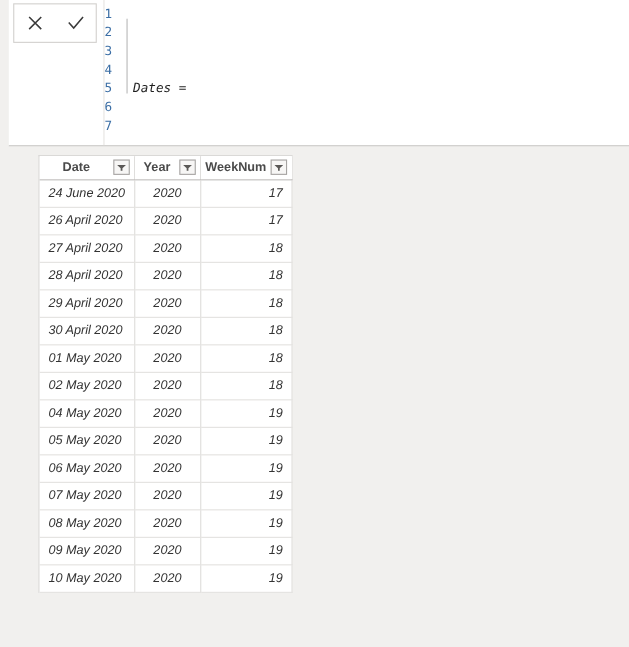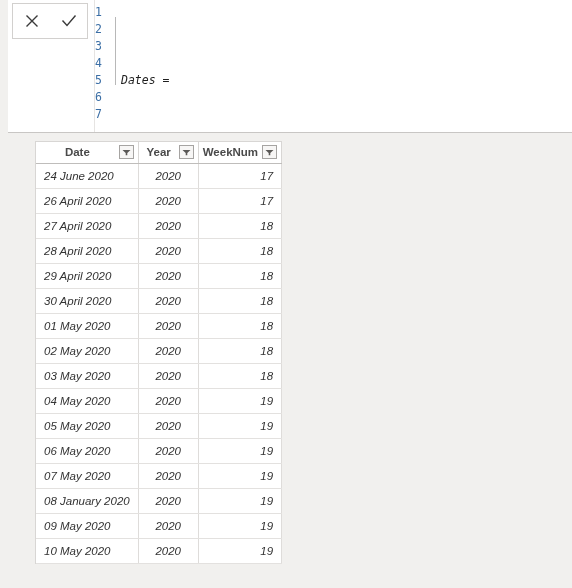--- a/index.html
+++ b/index.html
@@ -279,46 +279,41 @@
             <td class="c-date">01 May 2020</td>
             <td class="c-year">2020</td>
             <td class="c-week">18</td>
           </tr>
           <tr>
             <td class="c-date">02 May 2020</td>
             <td class="c-year">2020</td>
             <td class="c-week">18</td>
           </tr>
           <tr>
-            <td class="c-date">03 May 2020</td>
-            <td class="c-year">2020</td>
-            <td class="c-week">18</td>
-          </tr>
-          <tr>
             <td class="c-date">04 May 2020</td>
             <td class="c-year">2020</td>
             <td class="c-week">19</td>
           </tr>
           <tr>
             <td class="c-date">05 May 2020</td>
             <td class="c-year">2020</td>
             <td class="c-week">19</td>
           </tr>
           <tr>
             <td class="c-date">06 May 2020</td>
             <td class="c-year">2020</td>
             <td class="c-week">19</td>
           </tr>
           <tr>
             <td class="c-date">07 May 2020</td>
             <td class="c-year">2020</td>
             <td class="c-week">19</td>
           </tr>
           <tr>
-            <td class="c-date">08 January 2020</td>
+            <td class="c-date">08 May 2020</td>
             <td class="c-year">2020</td>
             <td class="c-week">19</td>
           </tr>
           <tr>
             <td class="c-date">09 May 2020</td>
             <td class="c-year">2020</td>
             <td class="c-week">19</td>
           </tr>
           <tr>
             <td class="c-date">10 May 2020</td>

